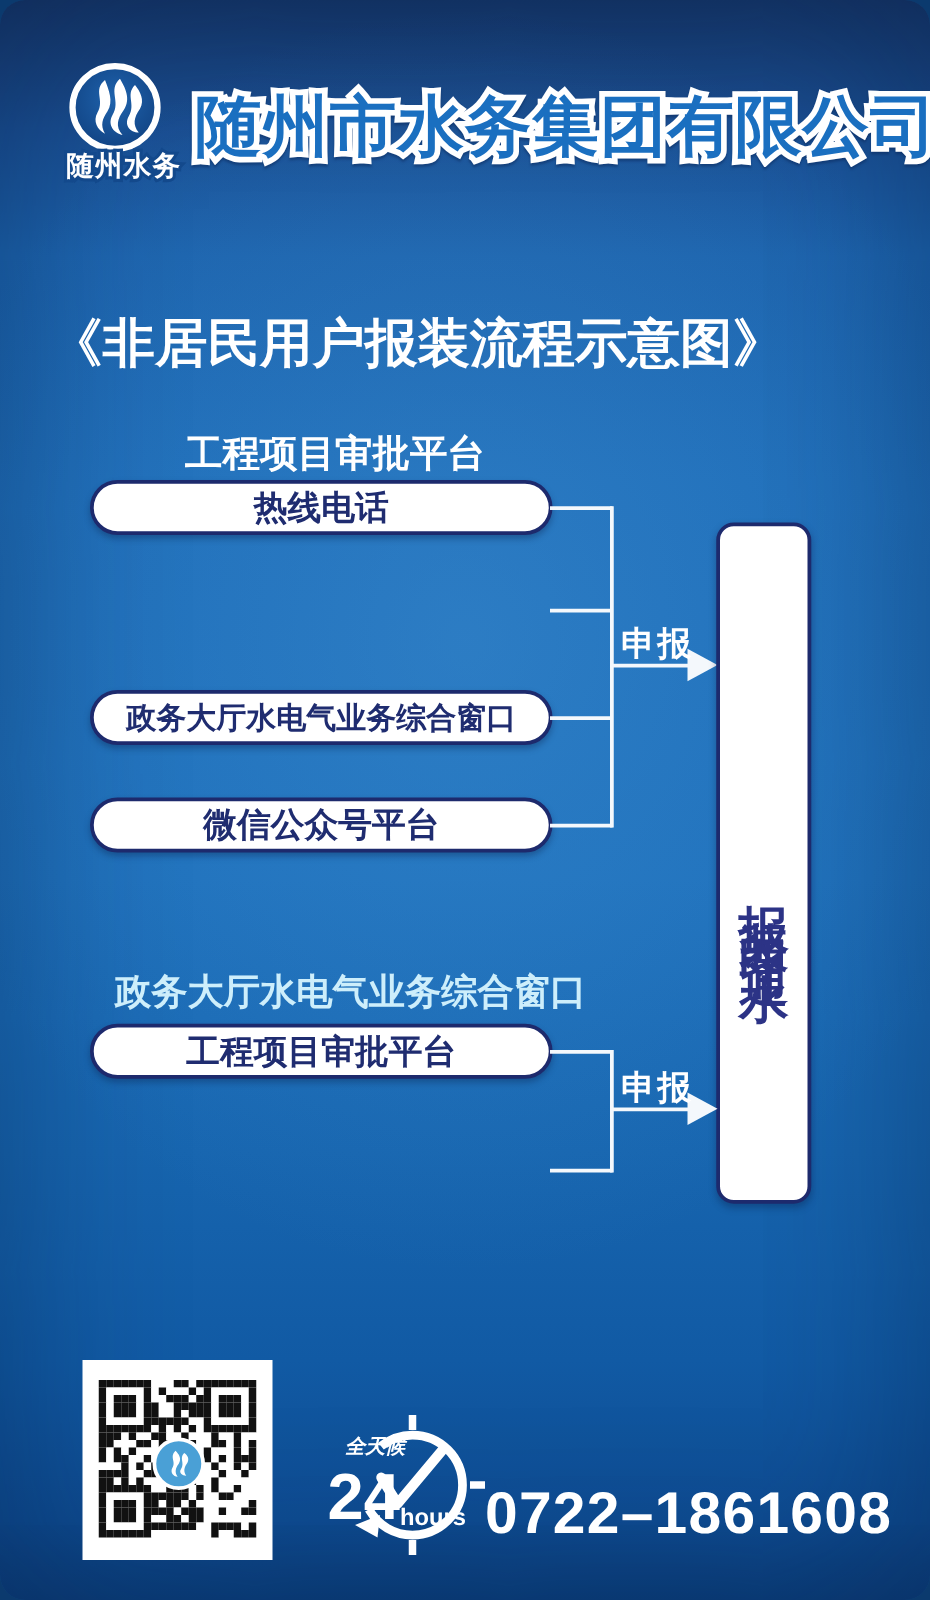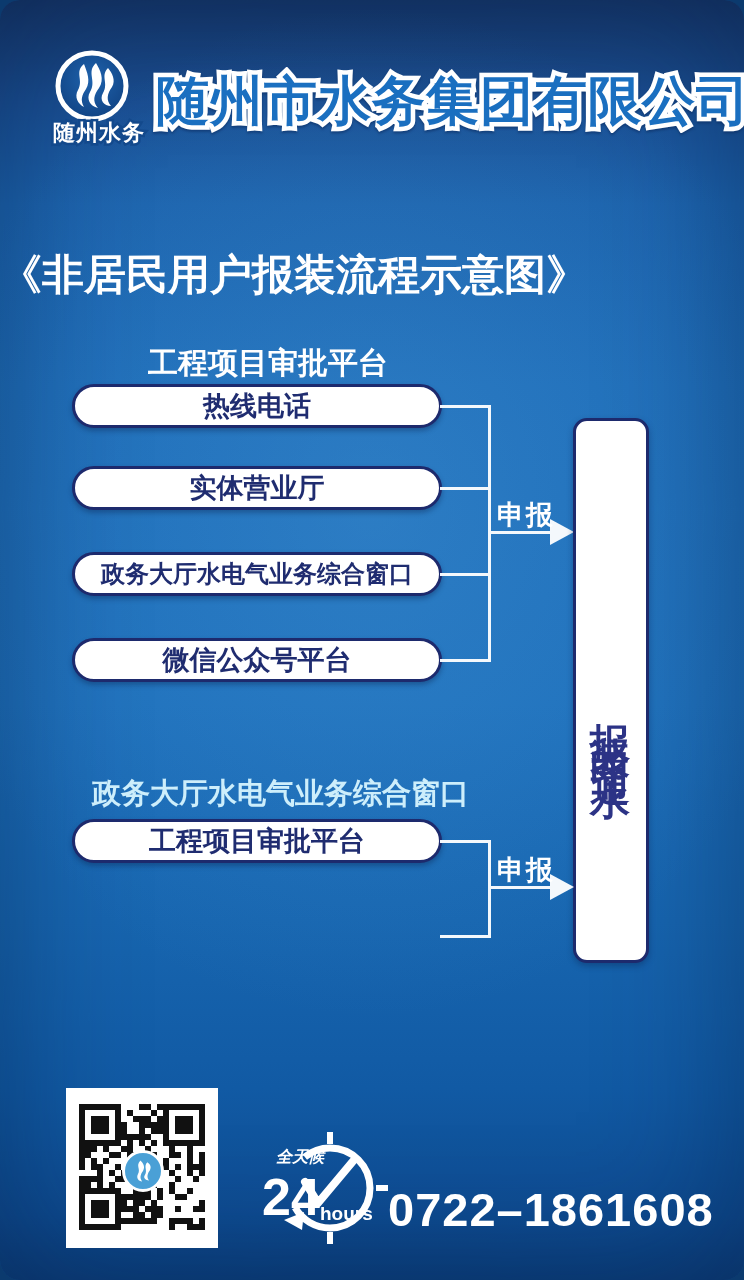--- a/index.html
+++ b/index.html
@@ -18,21 +18,21 @@
   .outline .ft{position:relative;}
 
   .company{position:absolute;left:156px;top:66px;font-size:53px;font-weight:bold;letter-spacing:1px;}
   .company .bk{color:#1a6fc0;-webkit-text-stroke:9px #ffffff;filter:drop-shadow(0 2px 1px rgba(10,40,90,.5));}
   .company .ft{color:#1a6fc0;}
 
   .logo-caption{position:absolute;left:44px;top:118px;width:110px;text-align:center;font-size:22px;font-weight:bold;letter-spacing:1px;}
   .logo-caption .bk{color:#fff;-webkit-text-stroke:5px #13498c;width:100%;}
   .logo-caption .ft{color:#ffffff;}
 
-  .poster-title{position:absolute;left:0;top:247px;width:668px;text-align:left;
+  .poster-title{position:absolute;left:0;top:247px;width:668px;text-align:center;
     font-size:42px;font-weight:bold;color:#ffffff;letter-spacing:0px;}
 
   .sec-heading{position:absolute;font-weight:bold;}
   .sec1{left:148px;top:343px;font-size:30px;color:#ffffff;}
   .sec2{left:92px;top:774px;font-size:29px;color:#cdeefb;}
 
   .chbox{position:absolute;left:72px;width:370px;height:44px;background:#ffffff;
     border:3px solid #1d2a6d;border-radius:24px;box-sizing:border-box;
     display:flex;align-items:center;justify-content:center;
     color:#1f2c70;font-weight:bold;font-size:27px;box-shadow:0 3px 5px rgba(8,30,70,.35);}
@@ -93,21 +93,20 @@
   <div class="company outline">
     <span class="bk">随州市水务集团有限公司</span>
     <span class="ft">随州市水务集团有限公司</span>
   </div>
 
   <div class="poster-title">《非居民用户报装流程示意图》</div>
 
   <div class="sec-heading sec1">工程项目审批平台</div>
 
   <div class="chbox" style="top:384px">热线电话</div>
-  <div class="chbox" style="top:466px">实体营业厅</div>
   <div class="chbox small" style="top:552px">政务大厅水电气业务综合窗口</div>
   <div class="chbox" style="top:638px">微信公众号平台</div>
 
   <div class="hline" style="left:440px;top:405px;width:50px"></div>
   <div class="hline" style="left:440px;top:487px;width:50px"></div>
   <div class="hline" style="left:440px;top:573px;width:50px"></div>
   <div class="hline" style="left:440px;top:659px;width:50px"></div>
   <div class="vline" style="left:488px;top:405px;height:257px"></div>
   <div class="hline" style="left:488px;top:531px;width:64px"></div>
   <div class="arrowhead" style="left:550px;top:519px"></div>

